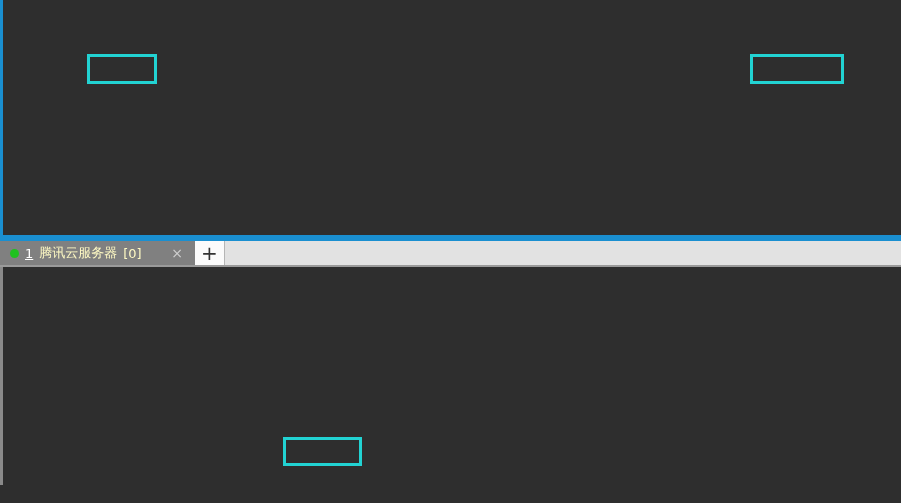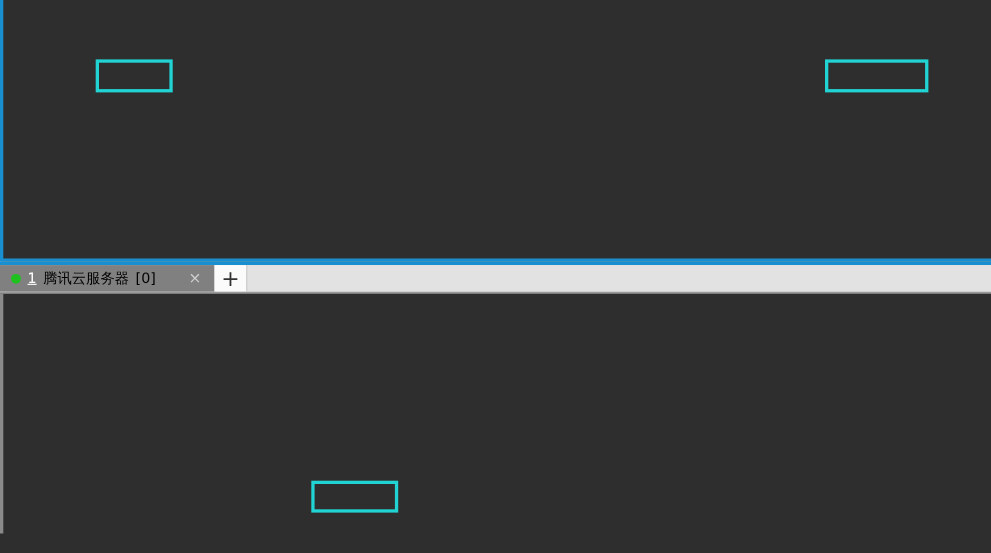--- a/index.html
+++ b/index.html
@@ -92,21 +92,21 @@
     height: 9px;
     border-radius: 50%;
     background: #1fc11f;
     flex: 0 0 auto;
   }
   .tab-index {
     text-decoration: underline;
     color: #ffffff;
   }
   .tab-title {
-    color: #000000;
+    color: #fef9c3;
     white-space: nowrap;
   }
   .tab-close {
     margin-left: auto;
     color: #cfcfcf;
     font-size: 14px;
     padding: 0 4px 0 10px;
     line-height: 1;
   }
   .tab-new {

